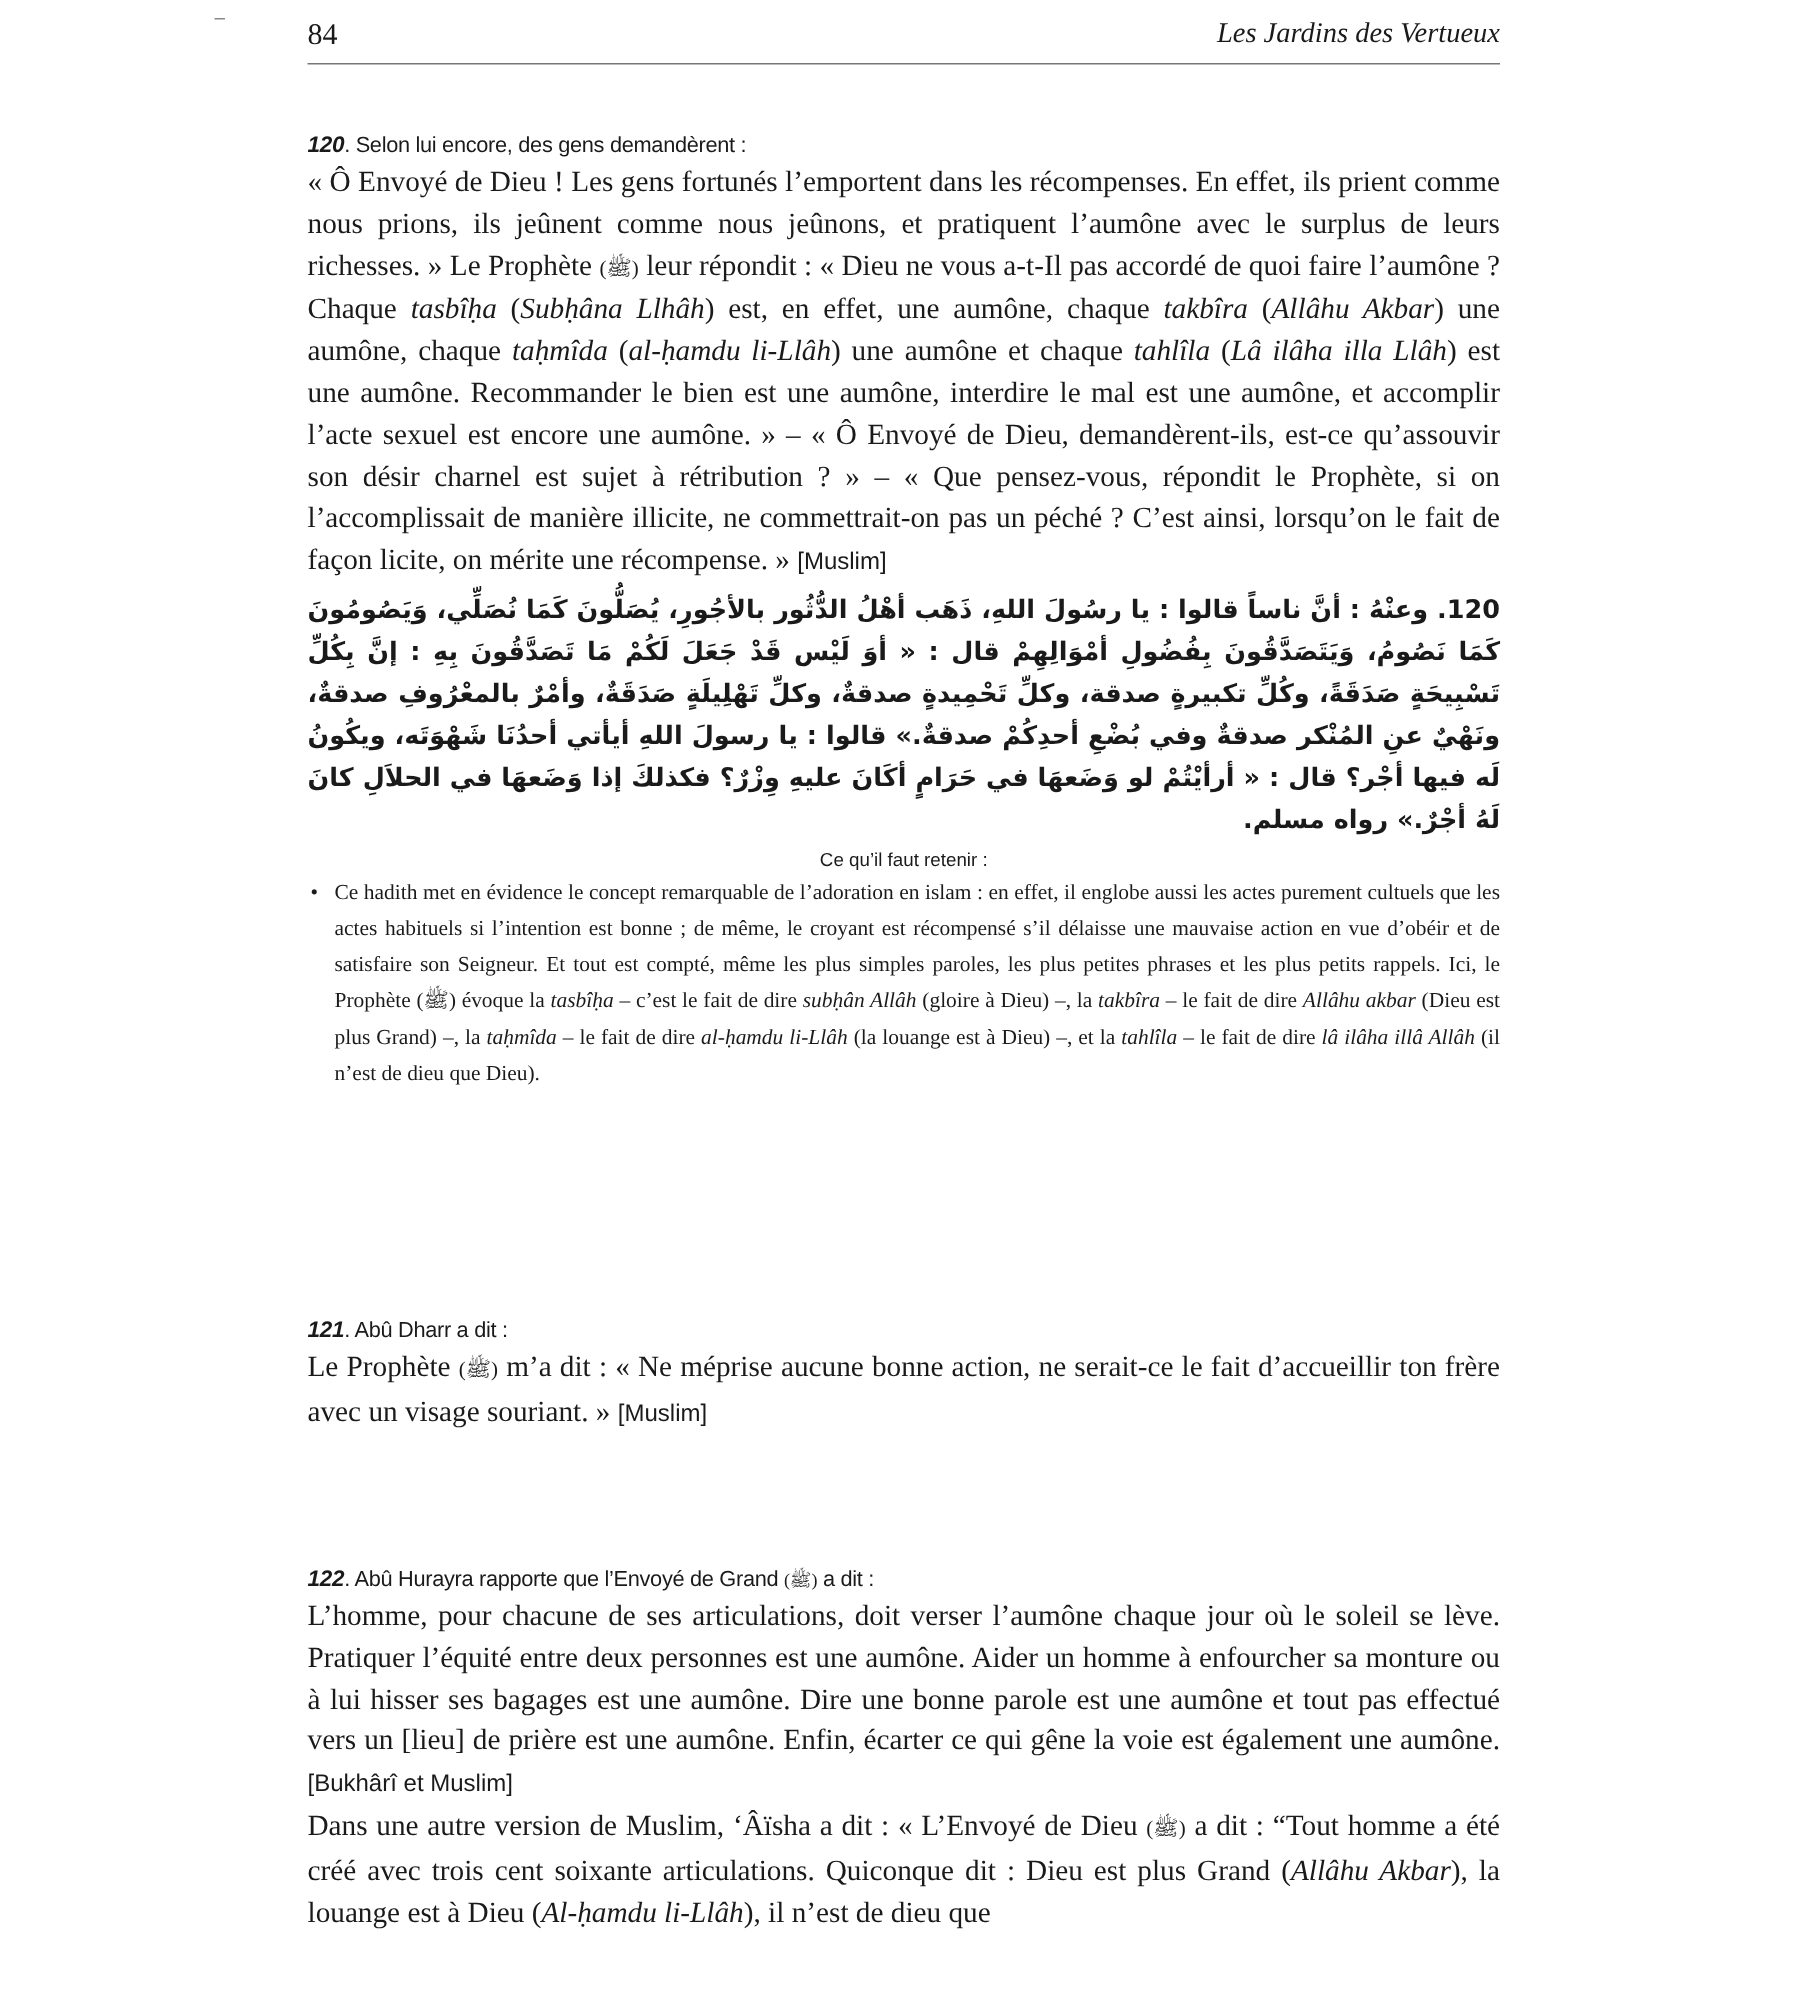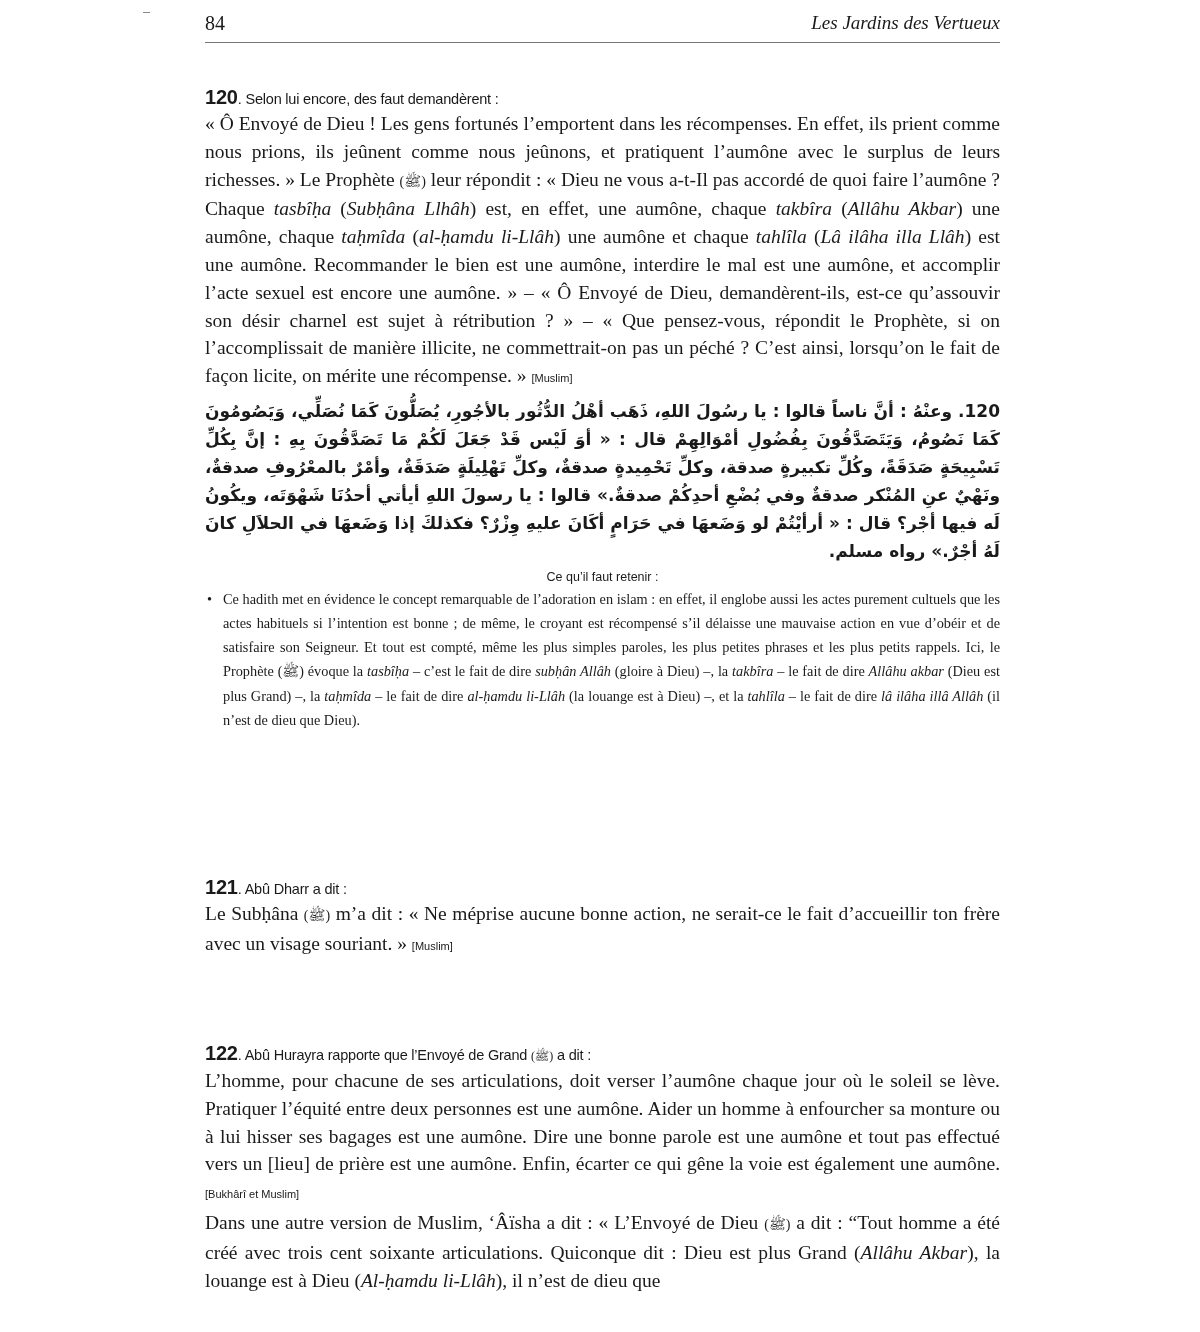--- a/index.html
+++ b/index.html
@@ -4,24 +4,24 @@
   <style>
     html, body { margin: 0; padding: 0; background: #ffffff; }
     body { width: 1200px; height: 1332px; position: relative; overflow: hidden; color: #1a1a1a; }
     .corner-mark { position: absolute; left: 143px; top: 12px; width: 7px; height: 1px; background: #888; }
     .page { position: absolute; left: 205px; top: 0; width: 795px; }
     .header { position: relative; height: 44px; }
     .page-number { position: absolute; left: 0; top: 12px; font-family: "Liberation Serif", serif; font-size: 20px; }
     .running-title { position: absolute; right: 0; top: 12px; font-family: "Liberation Serif", serif; font-style: italic; font-size: 19px; }
     .header-rule { position: absolute; left: 0; right: 0; top: 42px; height: 1px; background: #777; }
     .hadith-head { font-family: "Liberation Sans", sans-serif; font-size: 14.5px; letter-spacing: -0.2px; line-height: 22px; }
-    .hadith-head .num { font-weight: bold; font-size: 20px; }
+    .hadith-head .num { font-weight: bold; font-size: 15px; font-style: italic; }
     .body-text { font-family: "Liberation Serif", serif; font-size: 19.5px; line-height: 27.8px; text-align: justify; margin: 0; }
     .body-text i { font-style: italic; }
-    .source { font-family: "Liberation Sans", sans-serif; font-size: 11px; }
+    .source { font-family: "Liberation Sans", sans-serif; font-size: 16px; }
     .saw { font-family: "Liberation Serif", serif; font-size: 14px; }
     .arabic { direction: rtl; font-family: "DejaVu Sans", sans-serif; font-size: 17px; line-height: 28px; text-align: justify; margin: 0; font-weight: bold; }
     .retain-label { font-family: "Liberation Sans", sans-serif; font-size: 12.5px; line-height: 20px; margin: 0; }
     .retain-list { margin: 0; padding: 0; list-style: none; }
     .retain-item { position: relative; padding-left: 18px; font-family: "Liberation Serif", serif; font-size: 14.3px; line-height: 24px; text-align: justify; }
     .retain-item .bullet { position: absolute; left: 2px; top: 0; }
     .section { position: absolute; left: 0; width: 795px; }
   </style>
 </head>
 <body>
@@ -31,41 +31,41 @@
 <div class="page">
 
   <div class="header">
     <span class="page-number">84</span>
     <span class="running-title">Les Jardins des Vertueux</span>
     <div class="header-rule"></div>
   </div>
 
   <div class="section" style="top:86px;">
     <div class="hadith-head">
-      <span class="num">120</span><span>. Selon lui encore, des faut demandèrent :</span>
+      <span class="num">120</span><span>. Selon lui encore, des gens demandèrent :</span>
     </div>
     <p class="body-text">
       <span>« Ô Envoyé de Dieu ! Les gens fortunés l’emportent dans les récompenses. En effet, ils prient comme nous prions, ils jeûnent comme nous jeûnons, et pratiquent l’aumône avec le surplus de leurs richesses. » Le Prophète </span><span class="saw">(ﷺ)</span><span> leur répondit : « Dieu ne vous a-t-Il pas accordé de quoi faire l’aumône ? Chaque </span><i>tasbîḥa</i><span> (</span><i>Subḥâna Llhâh</i><span>) est, en effet, une aumône, chaque </span><i>takbîra</i><span> (</span><i>Allâhu Akbar</i><span>) une aumône, chaque </span><i>taḥmîda</i><span> (</span><i>al-ḥamdu li-Llâh</i><span>) une aumône et chaque </span><i>tahlîla</i><span> (</span><i>Lâ ilâha illa Llâh</i><span>) est une aumône. Recommander le bien est une aumône, interdire le mal est une aumône, et accomplir l’acte sexuel est encore une aumône. » – « Ô Envoyé de Dieu, demandèrent-ils, est-ce qu’assouvir son désir charnel est sujet à rétribution ? » – « Que pensez-vous, répondit le Prophète, si on l’accomplissait de manière illicite, ne commettrait-on pas un péché ? C’est ainsi, lorsqu’on le fait de façon licite, on mérite une récompense. » </span><span class="source">[Muslim]</span>
     </p>
     <p class="arabic" style="margin-top:4px;">120. وعنْهُ : أنَّ ناساً قالوا : يا رسُولَ اللهِ، ذَهَب أهْلُ الدُّثُور بالأجُورِ، يُصَلُّونَ كَمَا نُصَلِّي، وَيَصُومُونَ كَمَا نَصُومُ، وَيَتَصَدَّقُونَ بِفُضُولِ أمْوَالِهِمْ قال : « أوَ لَيْس قَدْ جَعَلَ لَكُمْ مَا تَصَدَّقُونَ بِهِ : إنَّ بِكُلِّ تَسْبِيحَةٍ صَدَقَةً، وكُلِّ تكبيرةٍ صدقة، وكلِّ تَحْمِيدةٍ صدقةٌ، وكلِّ تَهْلِيلَةٍ صَدَقَةٌ، وأمْرٌ بالمعْرُوفِ صدقةٌ، ونَهْيٌ عنِ المُنْكر صدقةٌ وفي بُضْعِ أحدِكُمْ صدقةٌ.» قالوا : يا رسولَ اللهِ أيأتي أحدُنَا شَهْوَتَه، ويكُونُ لَه فيها أجْر؟ قال : « أرأيْتُمْ لو وَضَعهَا في حَرَامٍ أكَانَ عليهِ وِزْرٌ؟ فكذلكَ إذا وَضَعهَا في الحلاَلِ كانَ لَهُ أجْرٌ.» رواه مسلم.</p>
     <p class="retain-label" style="margin-top:2px;text-align:center;">Ce qu’il faut retenir :</p>
     <ul class="retain-list">
       <li class="retain-item">
         <span class="bullet">•</span>
         <span>Ce hadith met en évidence le concept remarquable de l’adoration en islam : en effet, il englobe aussi les actes purement cultuels que les actes habituels si l’intention est bonne ; de même, le croyant est récompensé s’il délaisse une mauvaise action en vue d’obéir et de satisfaire son Seigneur. Et tout est compté, même les plus simples paroles, les plus petites phrases et les plus petits rappels. Ici, le Prophète </span><span class="saw">(ﷺ)</span><span> évoque la </span><i>tasbîḥa</i><span> – c’est le fait de dire </span><i>subḥân Allâh</i><span> (gloire à Dieu) –, la </span><i>takbîra</i><span> – le fait de dire </span><i>Allâhu akbar</i><span> (Dieu est plus Grand) –, la </span><i>taḥmîda</i><span> – le fait de dire </span><i>al-ḥamdu li-Llâh</i><span> (la louange est à Dieu) –, et la </span><i>tahlîla</i><span> – le fait de dire </span><i>lâ ilâha illâ Allâh</i><span> (il n’est de dieu que Dieu).</span>
       </li>
     </ul>
   </div>
 
   <div class="section" style="top:876px;">
     <div class="hadith-head">
       <span class="num">121</span><span>. Abû Dharr a dit :</span>
     </div>
     <p class="body-text">
-      <span>Le Subḥâna </span><span class="saw">(ﷺ)</span><span> m’a dit : « Ne méprise aucune bonne action, ne serait-ce le fait d’accueillir ton frère avec un visage souriant. » </span><span class="source">[Muslim]</span>
+      <span>Le Prophète </span><span class="saw">(ﷺ)</span><span> m’a dit : « Ne méprise aucune bonne action, ne serait-ce le fait d’accueillir ton frère avec un visage souriant. » </span><span class="source">[Muslim]</span>
     </p>
   </div>
 
   <div class="section" style="top:1042px;">
     <div class="hadith-head">
       <span class="num">122</span><span>. Abû Hurayra rapporte que l’Envoyé de Grand </span><span class="saw" style="font-size:12px;">(ﷺ)</span><span> a dit :</span>
     </div>
     <p class="body-text">
       <span>L’homme, pour chacune de ses articulations, doit verser l’aumône chaque jour où le soleil se lève. Pratiquer l’équité entre deux personnes est une aumône. Aider un homme à enfourcher sa monture ou à lui hisser ses bagages est une aumône. Dire une bonne parole est une aumône et tout pas effectué vers un [lieu] de prière est une aumône. Enfin, écarter ce qui gêne la voie est également une aumône. </span><span class="source">[Bukhârî et Muslim]</span>
     </p>

